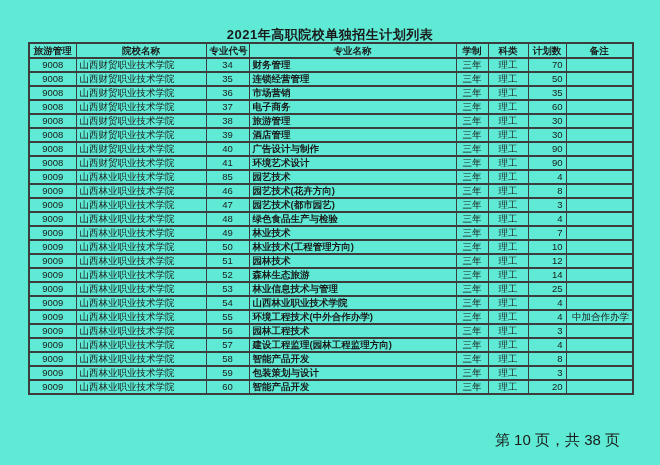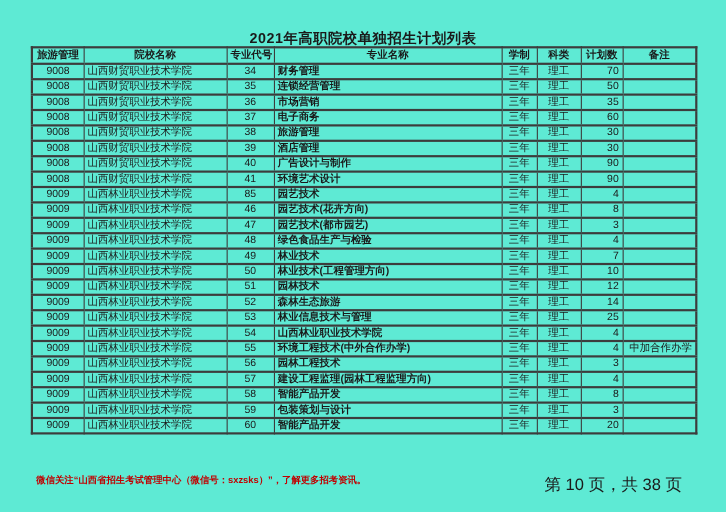--- a/index.html
+++ b/index.html
@@ -334,17 +334,16 @@
           <td class="col2">60</td>
           <td class="col3">智能产品开发</td>
           <td class="col4">三年</td>
           <td class="col5">理工</td>
           <td class="col6">20</td>
           <td class="col7"></td>
         </tr>
       </tbody>
   </table>
 
-  <div class="footer-notice">微信关注“山西省招生考试管理中心（微信号：sxzsks）”，了解更多招考资讯。</div>
 
   <div class="footer-page">第 10 页，共 38 页</div>
 
 </div>
 
 </body></html>

